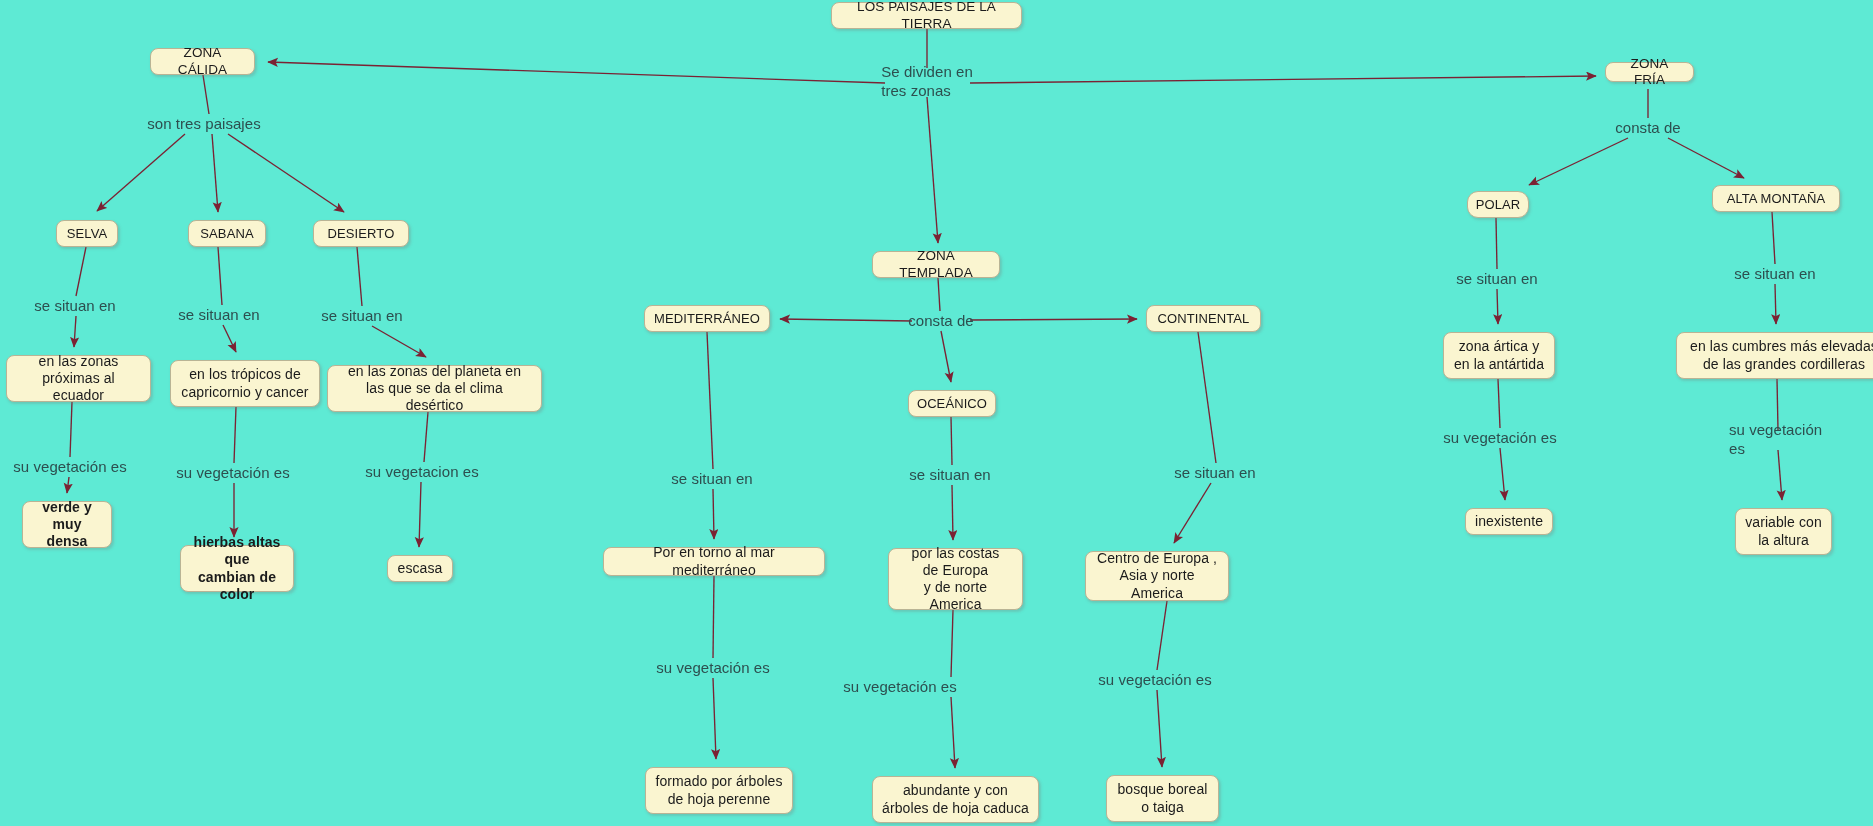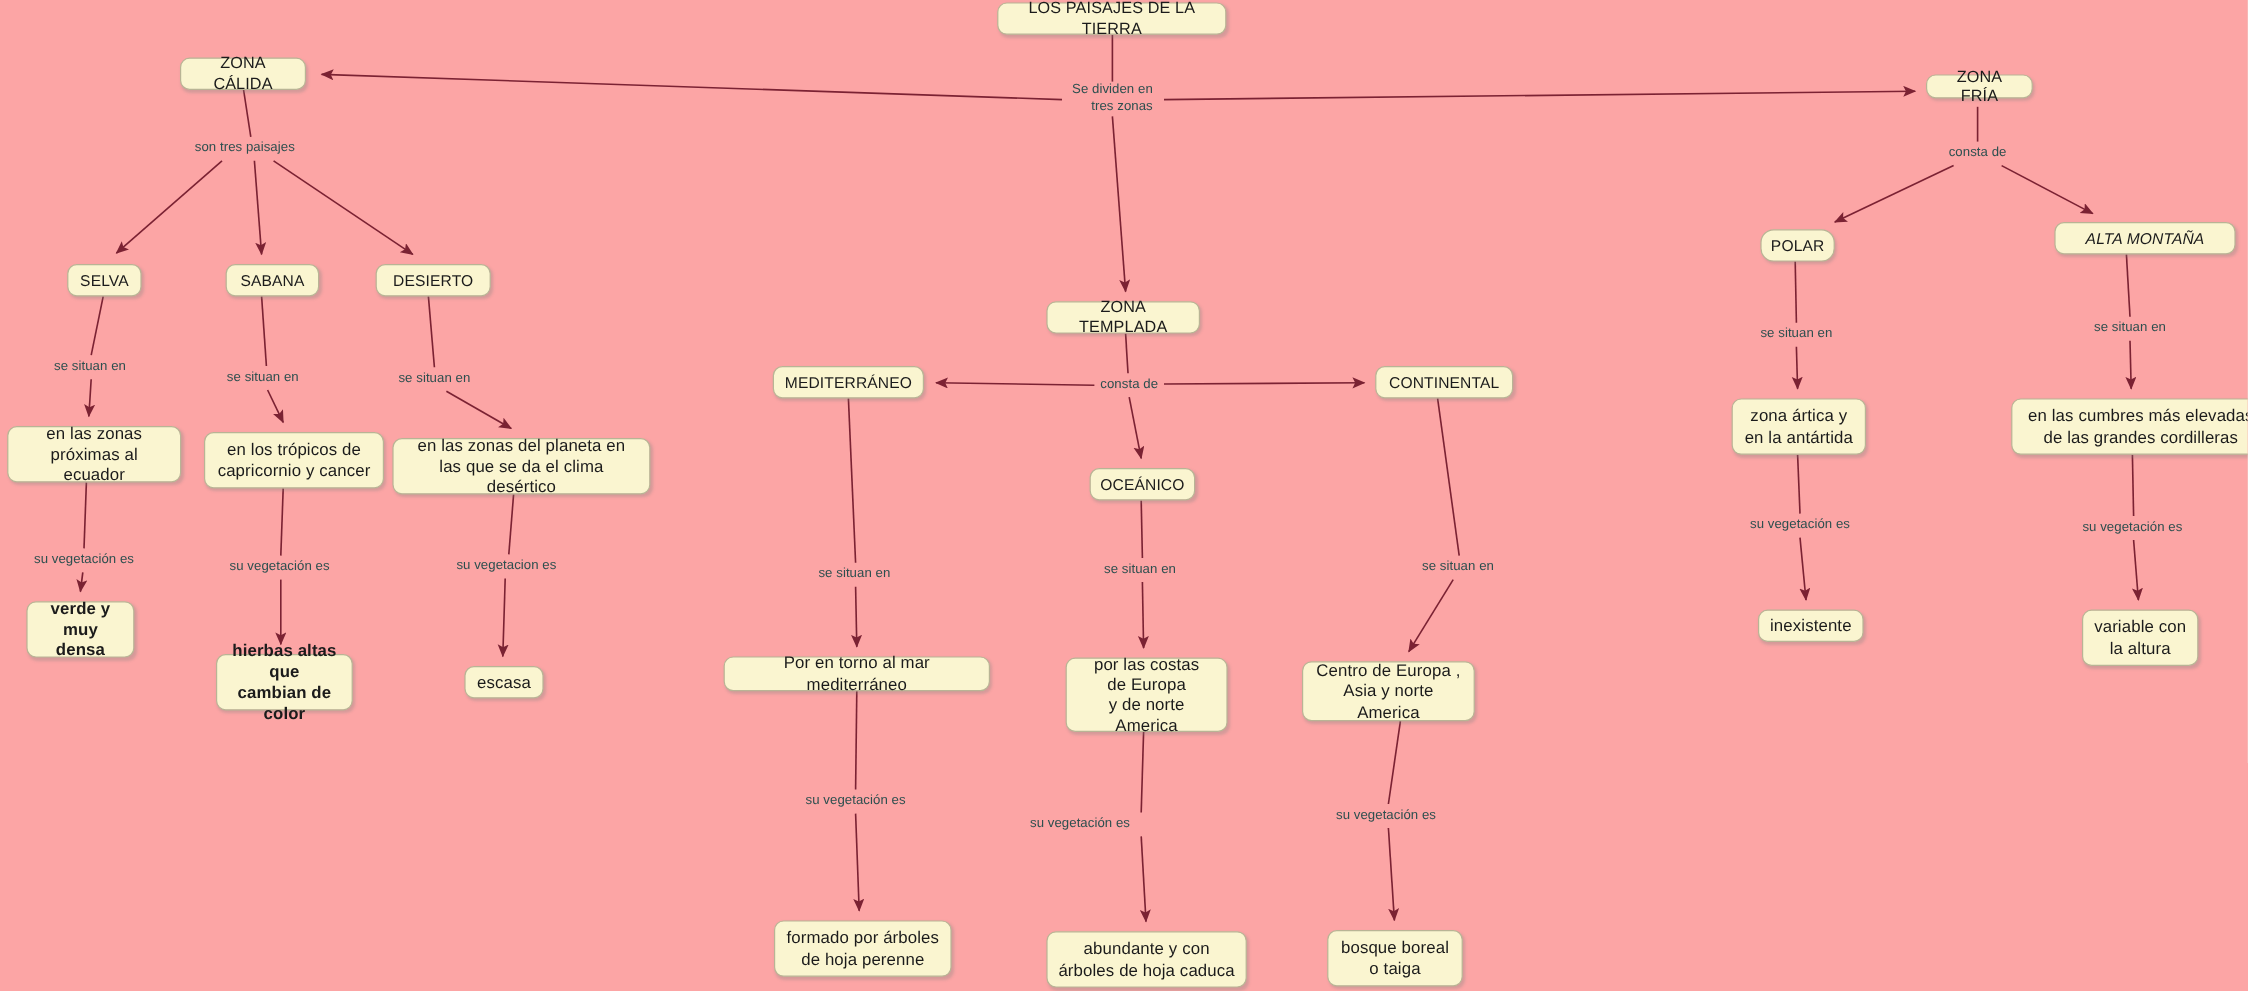--- a/index.html
+++ b/index.html
@@ -5,21 +5,21 @@
 <style>
   html,body{margin:0;padding:0;}
   body{
     background:#e4f2ef;
     font-family:"Liberation Sans","DejaVu Sans",sans-serif;
   }
   #canvas{
     position:relative;
     width:1873px;
     height:826px;
-    background:#fca5a5;
+    background:#5eead4;
     overflow:hidden;
   }
   #wires{
     position:absolute;
     left:0;top:0;
     width:1873px;
     height:826px;
     pointer-events:none;
   }
   
@@ -41,22 +41,22 @@
     letter-spacing:0.1px;
   }
   .node.n-title{font-size:13.5px;}
   .node.n-zone{font-size:13.5px;}
   .node.n-sub{font-size:13px;}
   .node.n-desc{font-size:14px;}
   
   .wlabel{
     position:absolute;
     color:#2d4f4f;
-    font-size:11px;
-    text-align:right;
+    font-size:15px;
+    text-align:left;
     line-height:1.25;
     white-space:pre-line;
     transform:translate(-50%,-50%);
     letter-spacing:0.05px;
   }
 </style>
 </head>
 <body>
 
 <div id="canvas">
@@ -121,21 +121,21 @@
       <div class="node n-zone" style="left: 150px; top: 48px; width: 105px; height: 27px;">ZONA CÁLIDA</div>
       <div class="node n-zone" style="left: 1605px; top: 62px; width: 89px; height: 20px;">ZONA FRÍA</div>
       <div class="node n-zone" style="left: 872px; top: 251px; width: 128px; height: 27px;">ZONA TEMPLADA</div>
       <div class="node n-sub" style="left: 56px; top: 220px; width: 62px; height: 27px;">SELVA</div>
       <div class="node n-sub" style="left: 188px; top: 220px; width: 78px; height: 27px;">SABANA</div>
       <div class="node n-sub" style="left: 313px; top: 220px; width: 96px; height: 27px; text-align: right;">DESIERTO</div>
       <div class="node n-sub" style="left: 644px; top: 305px; width: 126px; height: 27px;">MEDITERRÁNEO</div>
       <div class="node n-sub" style="left: 908px; top: 390px; width: 88px; height: 27px;">OCEÁNICO</div>
       <div class="node n-sub" style="left: 1146px; top: 305px; width: 115px; height: 27px;">CONTINENTAL</div>
       <div class="node n-sub" style="left: 1467px; top: 191px; width: 62px; height: 27px; border-radius: 11px;">POLAR</div>
-      <div class="node n-sub" style="left: 1712px; top: 185px; width: 151px; height: 27px; font-style: italic;">ALTA MONTAÑA</div>
+      <div class="node n-sub" style="left: 1712px; top: 185px; width: 128px; height: 27px;">ALTA MONTAÑA</div>
       <div class="node n-desc" style="left: 6px; top: 355px; width: 145px; height: 47px;">en las zonas
 próximas al ecuador</div>
       <div class="node n-desc" style="left: 170px; top: 360px; width: 150px; height: 47px;">en los trópicos de
 capricornio y cancer</div>
       <div class="node n-desc" style="left: 327px; top: 365px; width: 215px; height: 47px;">en las zonas del planeta en
 las que se da el clima desértico</div>
       <div class="node n-desc" style="left: 22px; top: 501px; width: 90px; height: 47px; font-weight: bold;">verde y
 muy densa</div>
       <div class="node n-desc" style="left: 180px; top: 545px; width: 114px; height: 47px; font-weight: bold;">hierbas altas que
 cambian de color</div>

